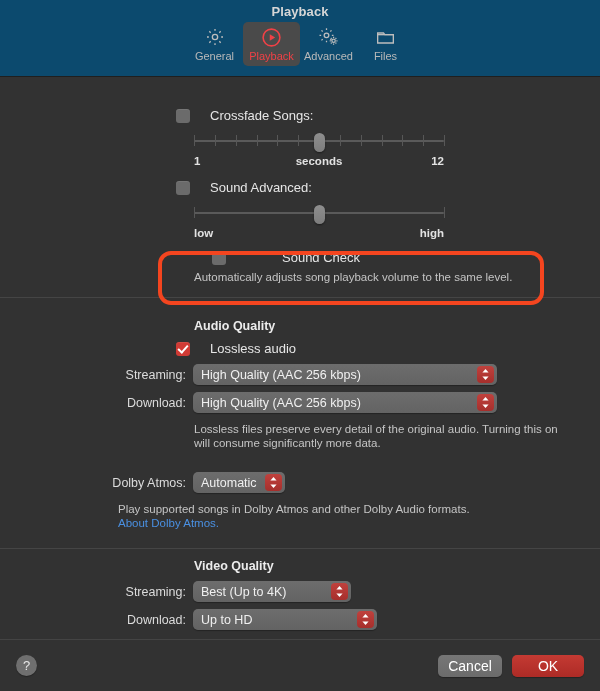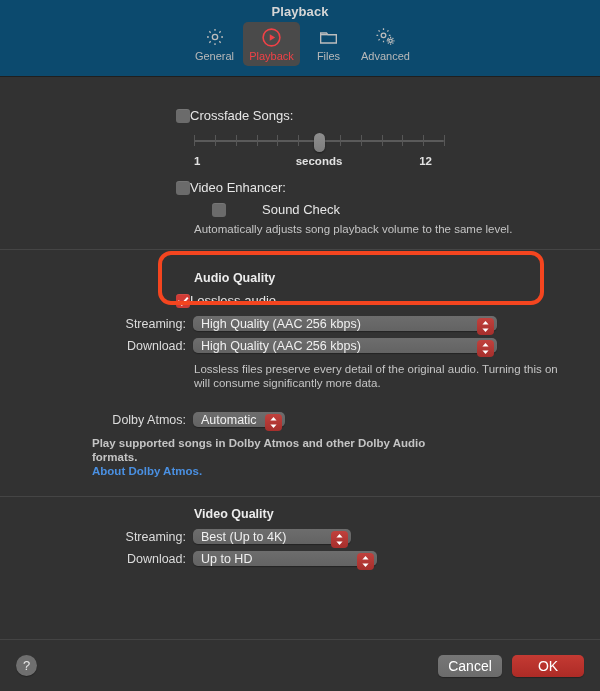--- a/index.html
+++ b/index.html
@@ -100,21 +100,21 @@
     position: absolute;
     left: 4px; top: 1px;
     width: 4px; height: 8px;
     border: solid #fff;
     border-width: 0 2px 2px 0;
     transform: rotate(42deg);
   }
   .cbx-label {
     color: #e6e6e6;
     font-size: 13px;
-    margin-left: 0;
+    margin-left: 20px;
   }
 
   
   .slider-wrap { position: relative; width: 250px; height: 26px; }
   .track {
     position: absolute;
     top: 11px; left: 0; right: 0;
     height: 2px;
     background: #5a5a5a;
     border-radius: 1px;
@@ -143,26 +143,26 @@
     position: relative;
     width: 250px;
     height: 16px;
     font-size: 11.5px;
     color: #e2e2e2;
     font-weight: bold;
   }
   .slider-legend span { position: absolute; top: 0; }
   .lg-left  { left: 0; }
   .lg-mid   { left: 50%; transform: translateX(-50%); }
-  .lg-right { right: 12px; }
+  .lg-right { right: 0; }
 
   
   .popup {
     position: relative;
-    height: 15px;
+    height: 21px;
     background: linear-gradient(#6d6d6d, #636363);
     border-radius: 5px;
     display: flex;
     align-items: center;
     color: #f0f0f0;
     font-size: 12.5px;
     padding: 0 28px 0 8px;
     box-shadow: 0 1px 1px rgba(0,0,0,0.3);
     cursor: default;
     white-space: nowrap;
@@ -259,42 +259,42 @@
       </div>
 
       <div class="tab active">
         <div class="ticon">
           <svg width="21" height="21" viewBox="0 0 24 24">
             <circle cx="12" cy="12" r="9.6" fill="none" stroke="#f04146" stroke-width="1.8"></circle>
             <path d="M10 8.2 L16.2 12 L10 15.8 Z" fill="#f04146"></path>
           </svg>
         </div>
         <div class="tlabel">Playback</div>
-      </div>
-
-      <div class="tab">
-        <div class="ticon">
-          <svg width="21" height="20" viewBox="0 0 24 24" fill="none" stroke="#bdbdbd" stroke-width="1.6">
-            <path d="M2.6 7.2h7l1.6 2h10.2v10H2.6z"></path>
-            <path d="M2.6 9.2h18.8"></path>
-          </svg>
-        </div>
-        <div class="tlabel">Files</div>
       </div>
 
       <div class="tab">
         <div class="ticon">
           <svg width="22" height="20" viewBox="0 0 26 24" fill="none" stroke="#bdbdbd" stroke-width="1.5">
             <circle cx="10" cy="10" r="2.8"></circle>
             <path d="M10 1.6v2M10 16.4v2M1.6 10h2M16.4 10h2M4 4l1.4 1.4M14.6 14.6 16 16M16 4l-1.4 1.4M5.4 14.6 4 16"></path>
             <circle cx="18.5" cy="16.5" r="2"></circle>
             <path d="M18.5 11.8v1.4M18.5 19.8v1.4M13.8 16.5h1.4M21.8 16.5h1.4M15.2 13.2l1 1M20.8 18.8l1 1M21.8 13.2l-1 1M16.2 18.8l-1 1"></path>
           </svg>
         </div>
         <div class="tlabel">Advanced</div>
+      </div>
+
+      <div class="tab">
+        <div class="ticon">
+          <svg width="21" height="20" viewBox="0 0 24 24" fill="none" stroke="#bdbdbd" stroke-width="1.6">
+            <path d="M2.6 7.2h7l1.6 2h10.2v10H2.6z"></path>
+            <path d="M2.6 9.2h18.8"></path>
+          </svg>
+        </div>
+        <div class="tlabel">Files</div>
       </div>
 
     </div>
   </div>
 
   <div class="content">
 
     <div class="row" style="margin-top:31px;">
       <div style="width:176px;"></div>
       <div class="cbx"></div>
@@ -324,23 +324,38 @@
       <div class="slider-legend">
         <span class="lg-left">1</span>
         <span class="lg-mid">seconds</span>
         <span class="lg-right">12</span>
       </div>
     </div>
 
     <div class="row" style="margin-top:9px;">
       <div style="width:176px;"></div>
       <div class="cbx"></div>
-      <div class="cbx-label">Video Enhancer:</div>
-    </div>
-
+      <div class="cbx-label">Sound Advanced:</div>
+    </div>
+
+    <div style="margin-left:194px;margin-top:6px;">
+      <div class="slider-wrap">
+        <div class="track"></div>
+        <div class="ticks" id="se-ticks">
+            <i style="left: 0%;"></i>
+            <i style="left: 50%;"></i>
+            <i style="left: 100%;"></i>
+          </div>
+        <div class="knob" style="left:50%;"></div>
+      </div>
+      <div class="slider-legend">
+        <span class="lg-left">low</span>
+        <span class="lg-right">high</span>
+      </div>
+    </div>
 
     <div class="row" style="margin-top:7px;gap:36px;">
       <div style="width:176px;"></div>
       <div class="cbx"></div>
       <div class="cbx-label">Sound Check</div>
     </div>
     <div class="desc" style="margin-left:194px;margin-top:5px;">Automatically adjusts song playback volume to the same level.</div>
 
     <div class="sep" style="margin-top:13px;"></div>
 
@@ -386,21 +401,21 @@
         <span>Automatic</span>
         <span class="arrows">
           <svg width="9" height="13" viewBox="0 0 9 13">
               <path d="M4.5 1 L7.6 4.6 H1.4 Z" fill="#fff"></path>
               <path d="M4.5 12 L7.6 8.4 H1.4 Z" fill="#fff"></path>
             </svg>
         </span>
       </div>
     </div>
 
-    <div class="desc" style="margin-left:92px;margin-top:9px;font-weight:bold;">
+    <div class="desc" style="margin-left:118px;margin-top:9px;">
       <span>Play supported songs in Dolby Atmos and other Dolby Audio formats.</span><br>
       <span class="link">About Dolby Atmos.</span>
     </div>
 
     <div class="sep" style="margin-top:18px;"></div>
 
     <div class="sect-title" style="margin-left:194px;margin-top:10px;">Video Quality</div>
 
     <div class="row" style="margin-top:8px;">
       <div class="lbl-col">Streaming:</div>

